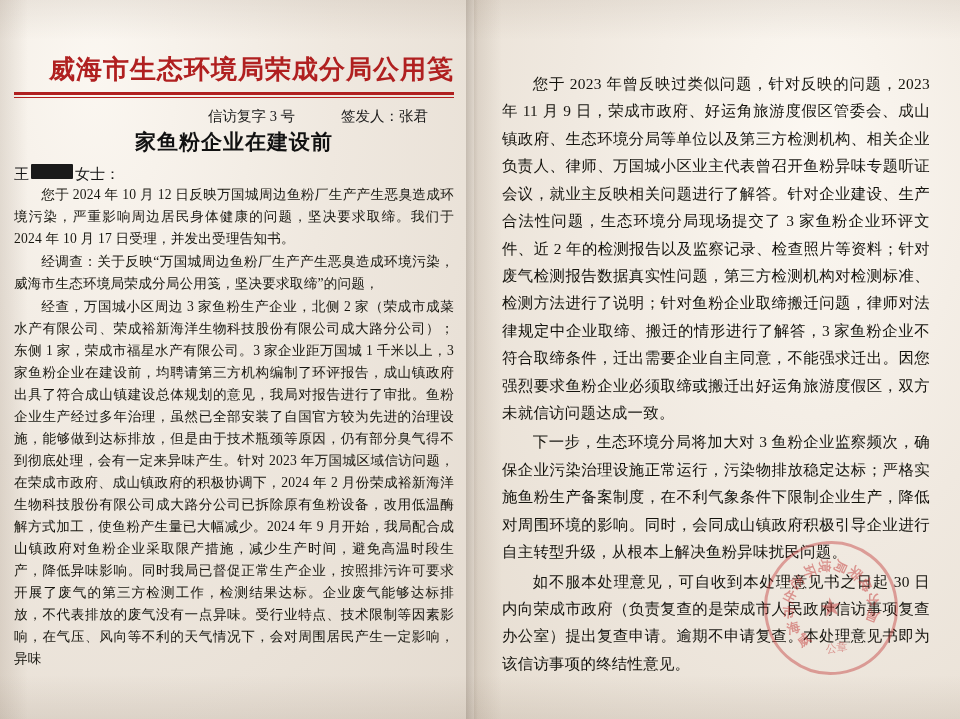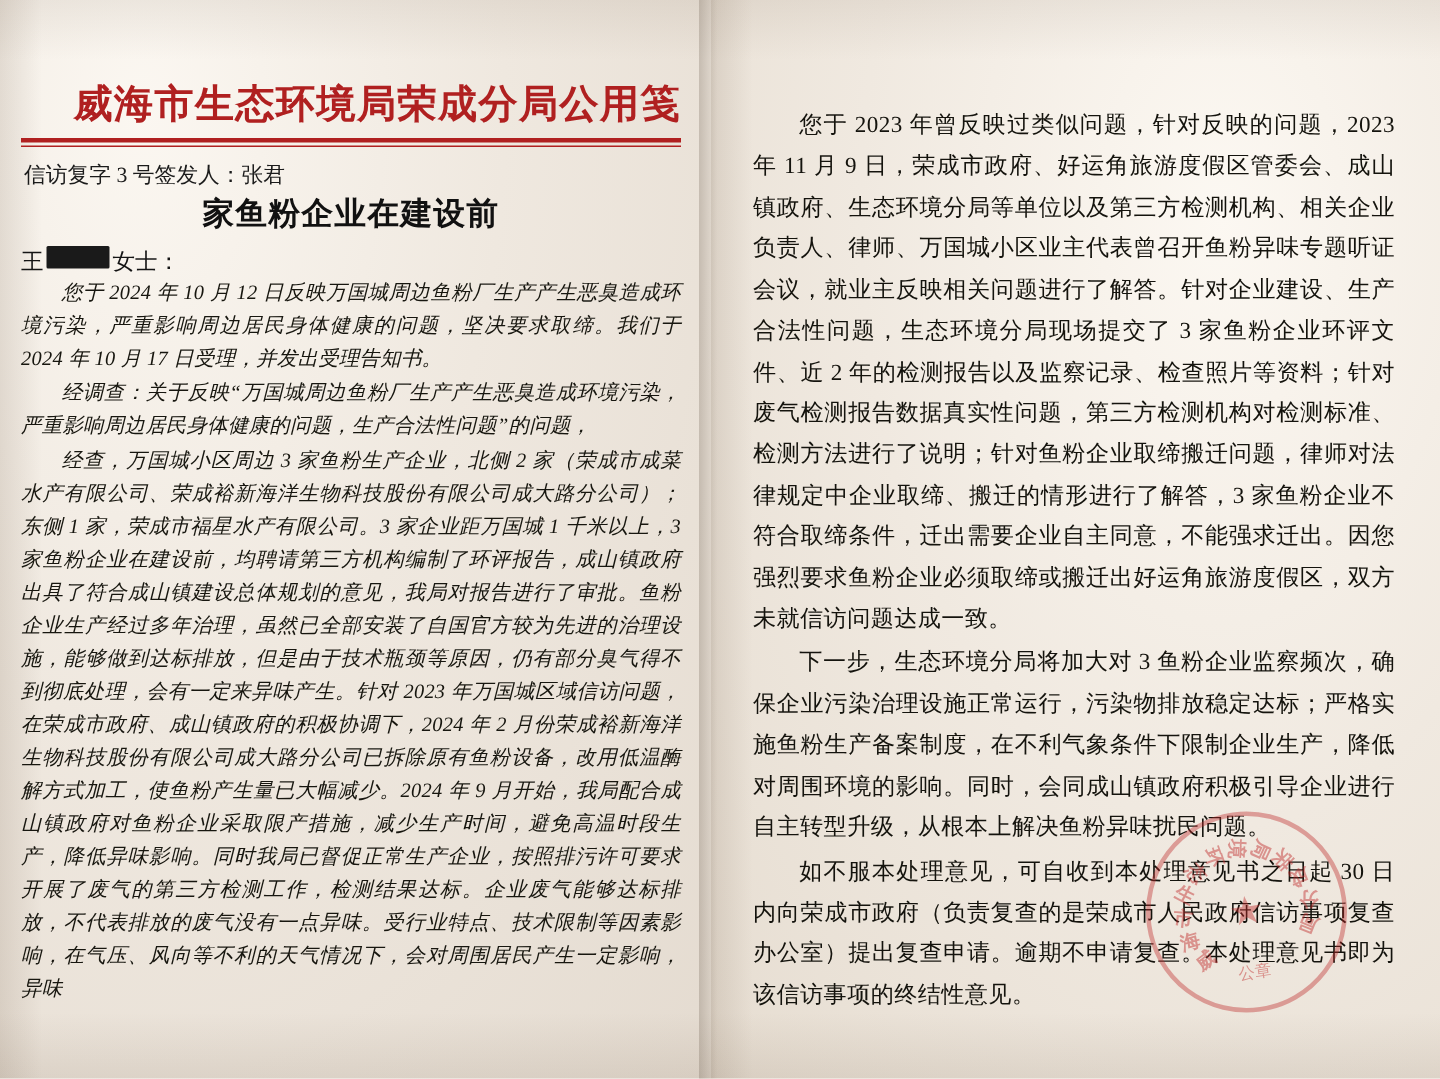--- a/index.html
+++ b/index.html
@@ -83,25 +83,26 @@
     height: 3px;
     background: #b02020;
     width: 100%;
   }
   .rule-red.thin {
     height: 1.5px;
     margin-top: 2px;
   }
   .meta-row {
     display: flex;
-    justify-content: flex-start;
+    justify-content: flex-end;
     align-items: baseline;
     margin-top: 9px;
     font-size: 14.5px;
     color: #1b1b1b;
+    gap: 46px;
   }
   .meta-left { padding-left: 2px; }
   .meta-right { padding-right: 26px; }
   .doc-title {
     text-align: center;
     font-size: 21px;
     font-weight: bold;
     color: #111;
     margin-top: 2px;
     letter-spacing: 1px;
@@ -121,21 +122,20 @@
     margin: 0 2px;
     vertical-align: middle;
     border-radius: 1px;
   }
   .body-text {
     font-size: 13.6px;
     line-height: 1.62;
     color: #17160f;
     text-align: justify;
     letter-spacing: 0.2px;
-    font-style: italic;
   }
   .body-text p {
     margin: 0 0 1px 0;
     text-indent: 2em;
   }
 
   
   .inner-right {
     position: absolute;
     left: 28px;
@@ -220,21 +220,21 @@
       <div class="doc-title">家鱼粉企业在建设前</div>
 
       <div class="salutation">
         <span>王</span>
         <span class="redact"></span>
         <span>女士：</span>
       </div>
 
       <div class="body-text">
         <p>您于 2024 年 10 月 12 日反映万国城周边鱼粉厂生产产生恶臭造成环境污染，严重影响周边居民身体健康的问题，坚决要求取缔。我们于 2024 年 10 月 17 日受理，并发出受理告知书。</p>
-        <p>经调查：关于反映“万国城周边鱼粉厂生产产生恶臭造成环境污染，严重影响周边居民身体健康的问题，生产合法性问题”的问题，</p>
+        <p>经调查：关于反映“万国城周边鱼粉厂生产产生恶臭造成环境污染，威海市生态环境局荣成分局公用笺，坚决要求取缔”的问题，</p>
         <p>经查，万国城小区周边 3 家鱼粉生产企业，北侧 2 家（荣成市成菜水产有限公司、荣成裕新海洋生物科技股份有限公司成大路分公司）；东侧 1 家，荣成市福星水产有限公司。3 家企业距万国城 1 千米以上，3 家鱼粉企业在建设前，均聘请第三方机构编制了环评报告，成山镇政府出具了符合成山镇建设总体规划的意见，我局对报告进行了审批。鱼粉企业生产经过多年治理，虽然已全部安装了自国官方较为先进的治理设施，能够做到达标排放，但是由于技术瓶颈等原因，仍有部分臭气得不到彻底处理，会有一定来异味产生。针对 2023 年万国城区域信访问题，在荣成市政府、成山镇政府的积极协调下，2024 年 2 月份荣成裕新海洋生物科技股份有限公司成大路分公司已拆除原有鱼粉设备，改用低温酶解方式加工，使鱼粉产生量已大幅减少。2024 年 9 月开始，我局配合成山镇政府对鱼粉企业采取限产措施，减少生产时间，避免高温时段生产，降低异味影响。同时我局已督促正常生产企业，按照排污许可要求开展了废气的第三方检测工作，检测结果达标。企业废气能够达标排放，不代表排放的废气没有一点异味。受行业特点、技术限制等因素影响，在气压、风向等不利的天气情况下，会对周围居民产生一定影响，异味</p>
       </div>
     </div>
   </div>
 
   <div class="page page-right">
     <div class="paper-shade"></div>
     <div class="inner-right">
       <div class="body-text-r">
         <p>您于 2023 年曾反映过类似问题，针对反映的问题，2023 年 11 月 9 日，荣成市政府、好运角旅游度假区管委会、成山镇政府、生态环境分局等单位以及第三方检测机构、相关企业负责人、律师、万国城小区业主代表曾召开鱼粉异味专题听证会议，就业主反映相关问题进行了解答。针对企业建设、生产合法性问题，生态环境分局现场提交了 3 家鱼粉企业环评文件、近 2 年的检测报告以及监察记录、检查照片等资料；针对废气检测报告数据真实性问题，第三方检测机构对检测标准、检测方法进行了说明；针对鱼粉企业取缔搬迁问题，律师对法律规定中企业取缔、搬迁的情形进行了解答，3 家鱼粉企业不符合取缔条件，迁出需要企业自主同意，不能强求迁出。因您强烈要求鱼粉企业必须取缔或搬迁出好运角旅游度假区，双方未就信访问题达成一致。</p>

